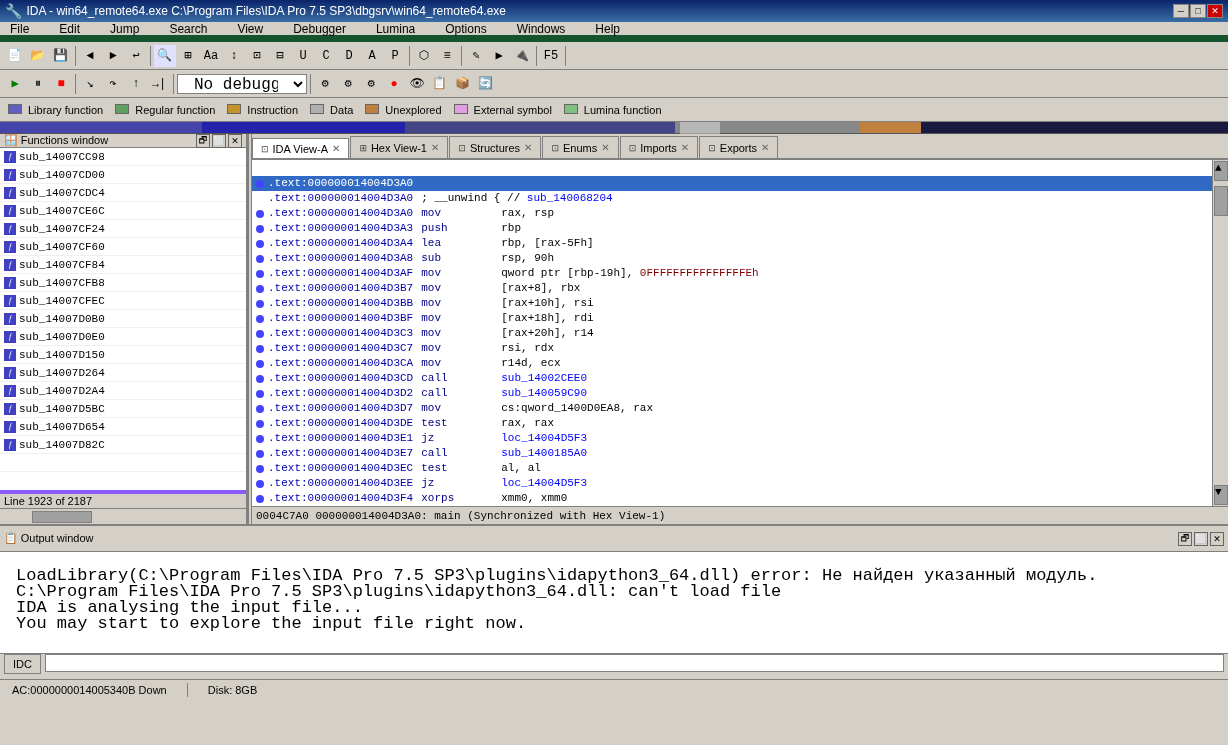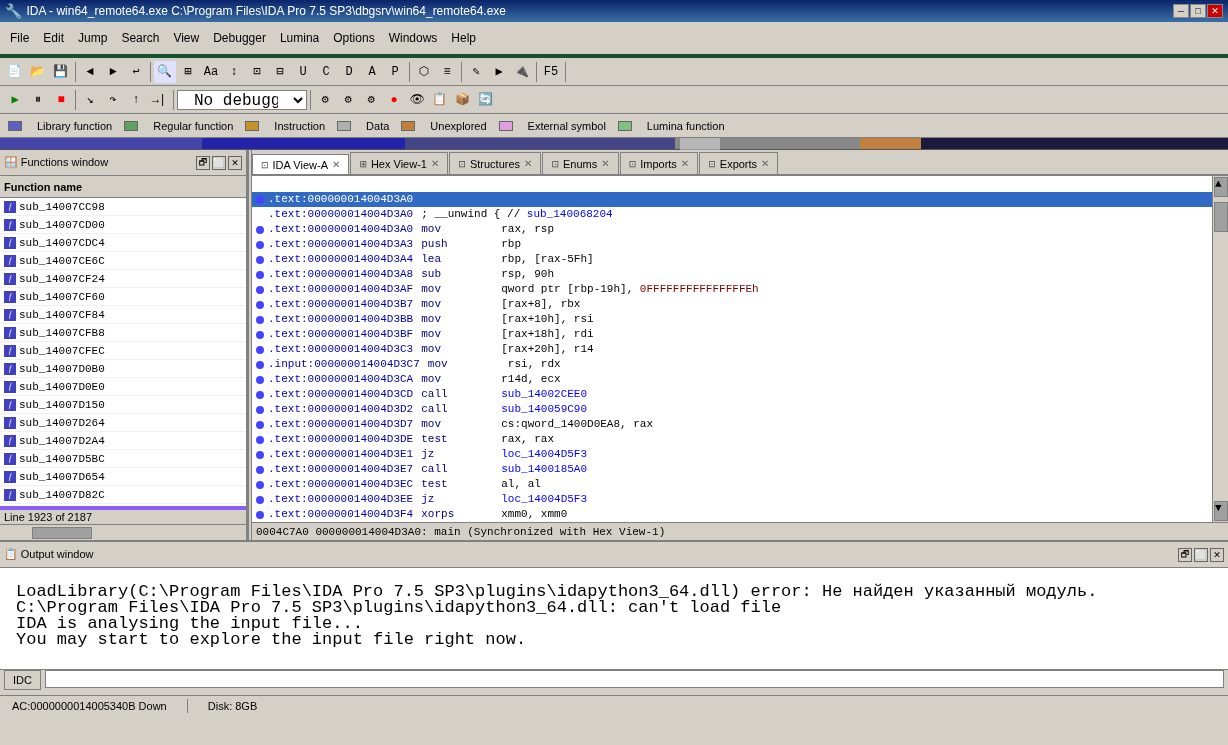--- a/index.html
+++ b/index.html
@@ -24,26 +24,26 @@
       display: flex; align-items: center; justify-content: center;
       cursor: pointer;
       background: #d4d0c8;
       color: black;
     }
     .title-btn.close { background: #cc0000; color: white; }
 
     
     #menubar {
       background: #d4d0c8;
-      height: 36px;
+      height: 20px;
       display: flex;
       align-items: center;
       padding: 0 4px;
-      gap: 2px;
-      border-bottom: 4px solid #14532d;
+      gap: 18px;
+      border-bottom: 7px solid #14532d;
       font-family: Arial, sans-serif;
       font-size: 12px;
     }
     .menu-item {
       padding: 1px 6px;
       cursor: pointer;
     }
 
     
     #toolbar1, #toolbar2 {
@@ -79,21 +79,21 @@
       background: #d4d0c8;
       height: 24px;
       display: flex;
       align-items: center;
       padding: 0 8px;
       gap: 12px;
       border-bottom: 1px solid #808080;
       font-family: Arial, sans-serif;
       font-size: 11px;
     }
-    .legend-item { display: flex; align-items: center; gap: 15px; }
+    .legend-item { display: flex; gap: 6px; }
     .legend-color { width: 14px; height: 10px; border: 1px solid #666; }
 
     
     #navstrip {
       height: 12px;
       background: #1a1a2e;
       position: relative;
       border-bottom: 1px solid #555;
     }
 
@@ -108,21 +108,21 @@
     #functions-panel {
       width: 248px;
       min-width: 248px;
       background: #d4d0c8;
       border-right: 2px solid #808080;
       display: flex;
       flex-direction: column;
     }
     #functions-header {
       background: #d4d0c8;
-      height: 26px;
+      height: 14px;
       display: flex;
       align-items: center;
       justify-content: space-between;
       padding: 0 4px;
       border-bottom: 1px solid #808080;
       font-family: Arial, sans-serif;
       font-size: 11px;
     }
     .panel-header-controls { display: flex; gap: 2px; }
     .panel-btn { width: 14px; height: 14px; border: 1px solid #666; background: #d4d0c8; cursor: pointer; display: flex; align-items: center; justify-content: center; font-size: 9px; }
@@ -465,23 +465,20 @@
 <div id="main-area" style="display:flex;height:390px;">
 
   <div id="functions-panel">
     <div id="functions-header">
       <span style="font-family:Arial,sans-serif;font-size:11px;">🪟 Functions window</span>
       <div class="panel-header-controls">
         <div class="panel-btn">🗗</div>
         <div class="panel-btn">⬜</div>
         <div class="panel-btn">✕</div>
       </div>
-    </div>
-    <div id="functions-col-header">
-      <span>Function name</span>
     </div>
     <div style="flex:1;display:flex;overflow:hidden;">
       <div id="functions-list" style="flex:1;overflow-y:scroll;">
 
       <div class="func-item">
             <div class="func-icon">
               <i>f</i>
             </div>
             <span>sub_14007CC98</span>
           </div>
@@ -690,21 +687,21 @@
             <span class="operand">[rax+18h], rdi</span>
           </div>
           <div class="code-line">
             <span class="dot dot-blue"></span>
             <span class="addr">.text:000000014004D3C3</span>
             <span class="mnem">mov</span>
             <span class="operand">[rax+20h], r14</span>
           </div>
           <div class="code-line">
             <span class="dot dot-blue"></span>
-            <span class="addr">.input:000000014004D3C7</span>
+            <span class="addr">.text:000000014004D3C7</span>
             <span class="mnem">mov</span>
             <span class="operand">rsi, rdx</span>
           </div>
           <div class="code-line">
             <span class="dot dot-blue"></span>
             <span class="addr">.text:000000014004D3CA</span>
             <span class="mnem">mov</span>
             <span class="operand">r14d, ecx</span>
           </div>
           <div class="code-line">

